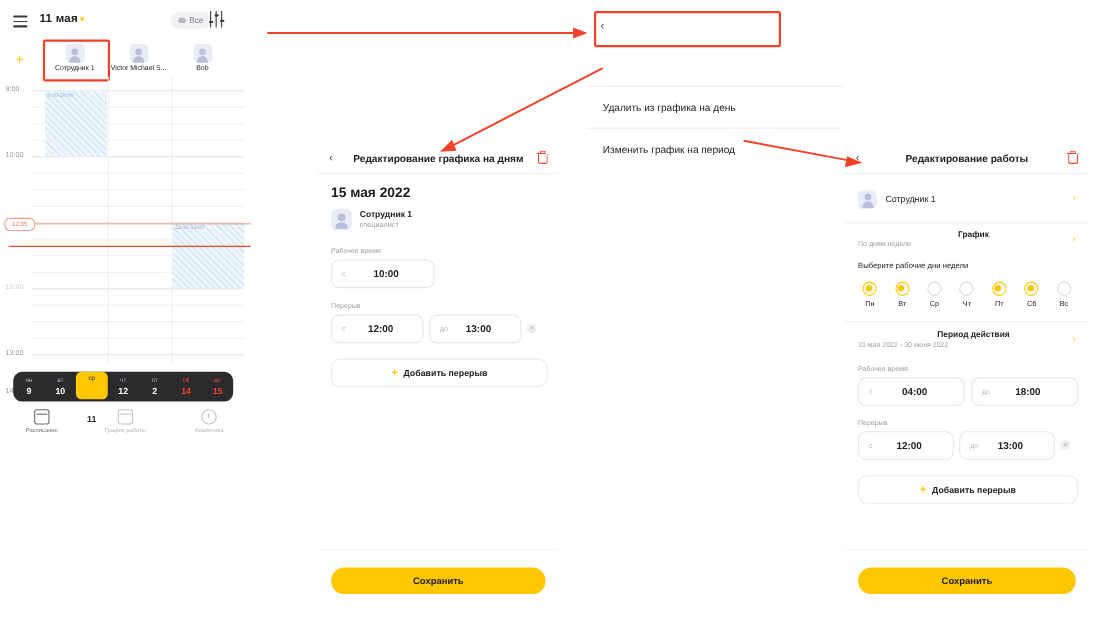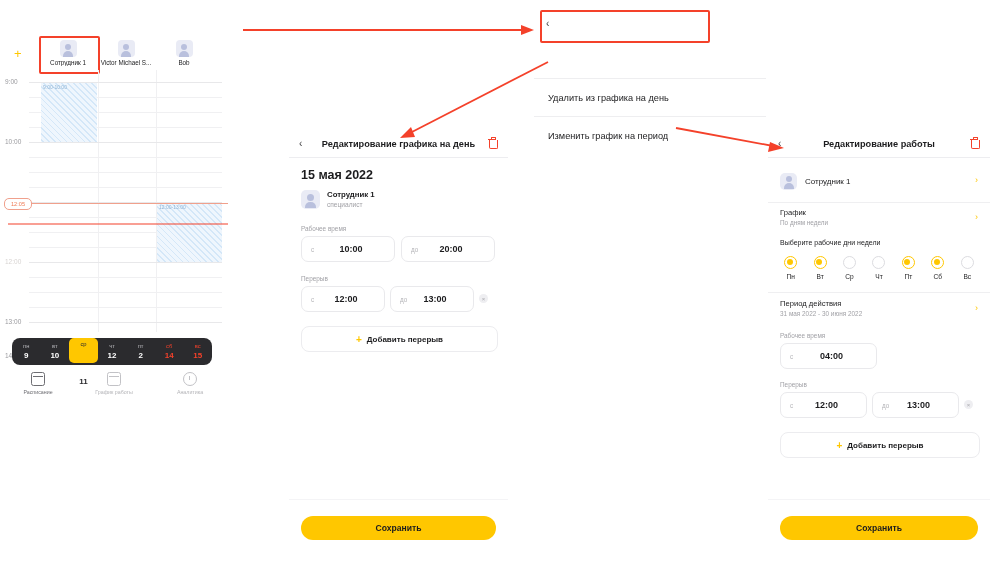--- a/index.html
+++ b/index.html
@@ -121,21 +121,21 @@
 
   
   #panel-period{left:768px;top:132px;width:222px;height:431px;}
   .row{position:absolute;left:0;width:100%;box-sizing:border-box;}
   .chev-r{position:absolute;right:12px;color:#FFC700;font-size:9px;}
   .p4-emp{display:flex;align-items:center;gap:8px;padding-left:12px;}
   .p4-emp .av{width:17px;height:17px;background:#e9ebf5;border-radius:5px;position:relative;flex:none;}
   .p4-emp .av::before{content:"";position:absolute;left:5.5px;top:3px;width:6px;height:6px;border-radius:50%;background:#b9c0dd;}
   .p4-emp .av::after{content:"";position:absolute;left:3.5px;top:10px;width:10px;height:6px;border-radius:5px 5px 0 0;background:#b9c0dd;}
   .p4-emp .t{font-size:8px;color:#1c1c1e;}
-  .two-line .t1{font-size:7.6px;font-weight:normal;color:#1c1c1e;line-height:10px;}
+  .two-line .t1{font-size:7.6px;font-weight:bold;color:#1c1c1e;line-height:10px;text-align:center;}
   .two-line .t2{font-size:6.4px;color:#a1a1a6;line-height:9px;}
   .wdays{position:absolute;left:8px;width:206px;display:flex;}
   .wd{flex:1;text-align:center;}
   .wd .box{width:11px;height:11px;border:1px solid #dcdce0;border-radius:50%;margin:0 auto 4px;background:#fff;}
   .wd.on .box{border-color:#FFC700;background:#fff;position:relative;}
   .wd.on .box::after{content:"";position:absolute;left:1.5px;top:1.5px;width:6px;height:6px;border-radius:50%;background:#FFC700;}
   .wd .lb{font-size:6.6px;color:#1c1c1e;}
   .divider{position:absolute;left:0;width:100%;height:1px;background:#efeff1;}
 
   
@@ -143,20 +143,42 @@
   .ann line{stroke:#F4412A;stroke-width:1.8;}
   .ann polygon{fill:#F4412A;}
 </style>
 </head>
 <body>
 
 <div class="stage">
 
   <div class="panel" id="panel-schedule">
 
+    <div class="p1-topbar">
+      <div class="burger">
+          <i></i>
+          <i></i>
+          <i></i>
+        </div>
+      <div class="p1-date">
+        <span>11 мая</span><span class="chev">▾</span>
+      </div>
+      <div class="p1-all">
+        <span class="cloud"></span>
+        <span>Все</span>
+      </div>
+      <div class="p1-filter">
+          <i></i>
+          <i></i>
+          <i></i>
+          <b></b>
+          <b></b>
+          <b></b>
+        </div>
+    </div>
 
     <div class="p1-emp-row">
       <div class="p1-plus">+</div>
       <div class="emp" style="left:40px">
         <div class="av"></div>
         <div class="nm">Сотрудник 1</div>
       </div>
       <div class="emp" style="left:98px">
         <div class="av"></div>
         <div class="nm">Victor Michael S...</div>
@@ -251,21 +273,21 @@
       <div class="tabitem dim clock">
         <div class="ti"></div>
         <div class="tl">Аналитика</div>
       </div>
     </div>
   </div>
 
   <div class="panel" id="panel-day">
     <div class="sheet-hdr">
       <div class="back">‹</div>
-      <div class="sheet-title">Редактирование графика на день</div>
+      <div class="sheet-title">Редактирование графика на дням</div>
       <div class="trash">
           <u></u>
           <b></b>
           <i></i>
         </div>
     </div>
 
     <div class="p2-date">15 мая 2022</div>
 
     <div class="p2-emp">
@@ -273,24 +295,20 @@
       <div>
         <div class="n1">Сотрудник 1</div>
         <div class="n2">специалист</div>
       </div>
     </div>
 
     <div class="flabel" style="left:12px;top:93px">Рабочее время</div>
     <div class="tfield" style="left:12px;top:104px;width:92px">
       <span class="pre">с</span>
       <span class="val">10:00</span>
-    </div>
-    <div class="tfield" style="left:112px;top:104px;width:92px">
-      <span class="pre">до</span>
-      <span class="val">20:00</span>
     </div>
 
     <div class="flabel" style="left:12px;top:143px">Перерыв</div>
     <div class="tfield" style="left:12px;top:154px;width:82px">
       <span class="pre">с</span>
       <span class="val">12:00</span>
     </div>
     <div class="tfield" style="left:101px;top:154px;width:82px">
       <span class="pre">до</span>
       <span class="val">13:00</span>
@@ -379,20 +397,24 @@
     <div class="row two-line" style="top:167px;padding-left:12px">
       <div class="t1">Период действия</div>
       <div class="t2">31 мая 2022 - 30 июня 2022</div>
       <div class="chev-r" style="top:4px">›</div>
     </div>
 
     <div class="flabel" style="left:12px;top:200px">Рабочее время</div>
     <div class="tfield" style="left:12px;top:211px;width:95px">
       <span class="pre">с</span>
       <span class="val">04:00</span>
+    </div>
+    <div class="tfield" style="left:115px;top:211px;width:95px">
+      <span class="pre">до</span>
+      <span class="val">18:00</span>
     </div>
 
     <div class="flabel" style="left:12px;top:249px">Перерыв</div>
     <div class="tfield" style="left:12px;top:260px;width:85px">
       <span class="pre">с</span>
       <span class="val">12:00</span>
     </div>
     <div class="tfield" style="left:104px;top:260px;width:85px">
       <span class="pre">до</span>
       <span class="val">13:00</span>

